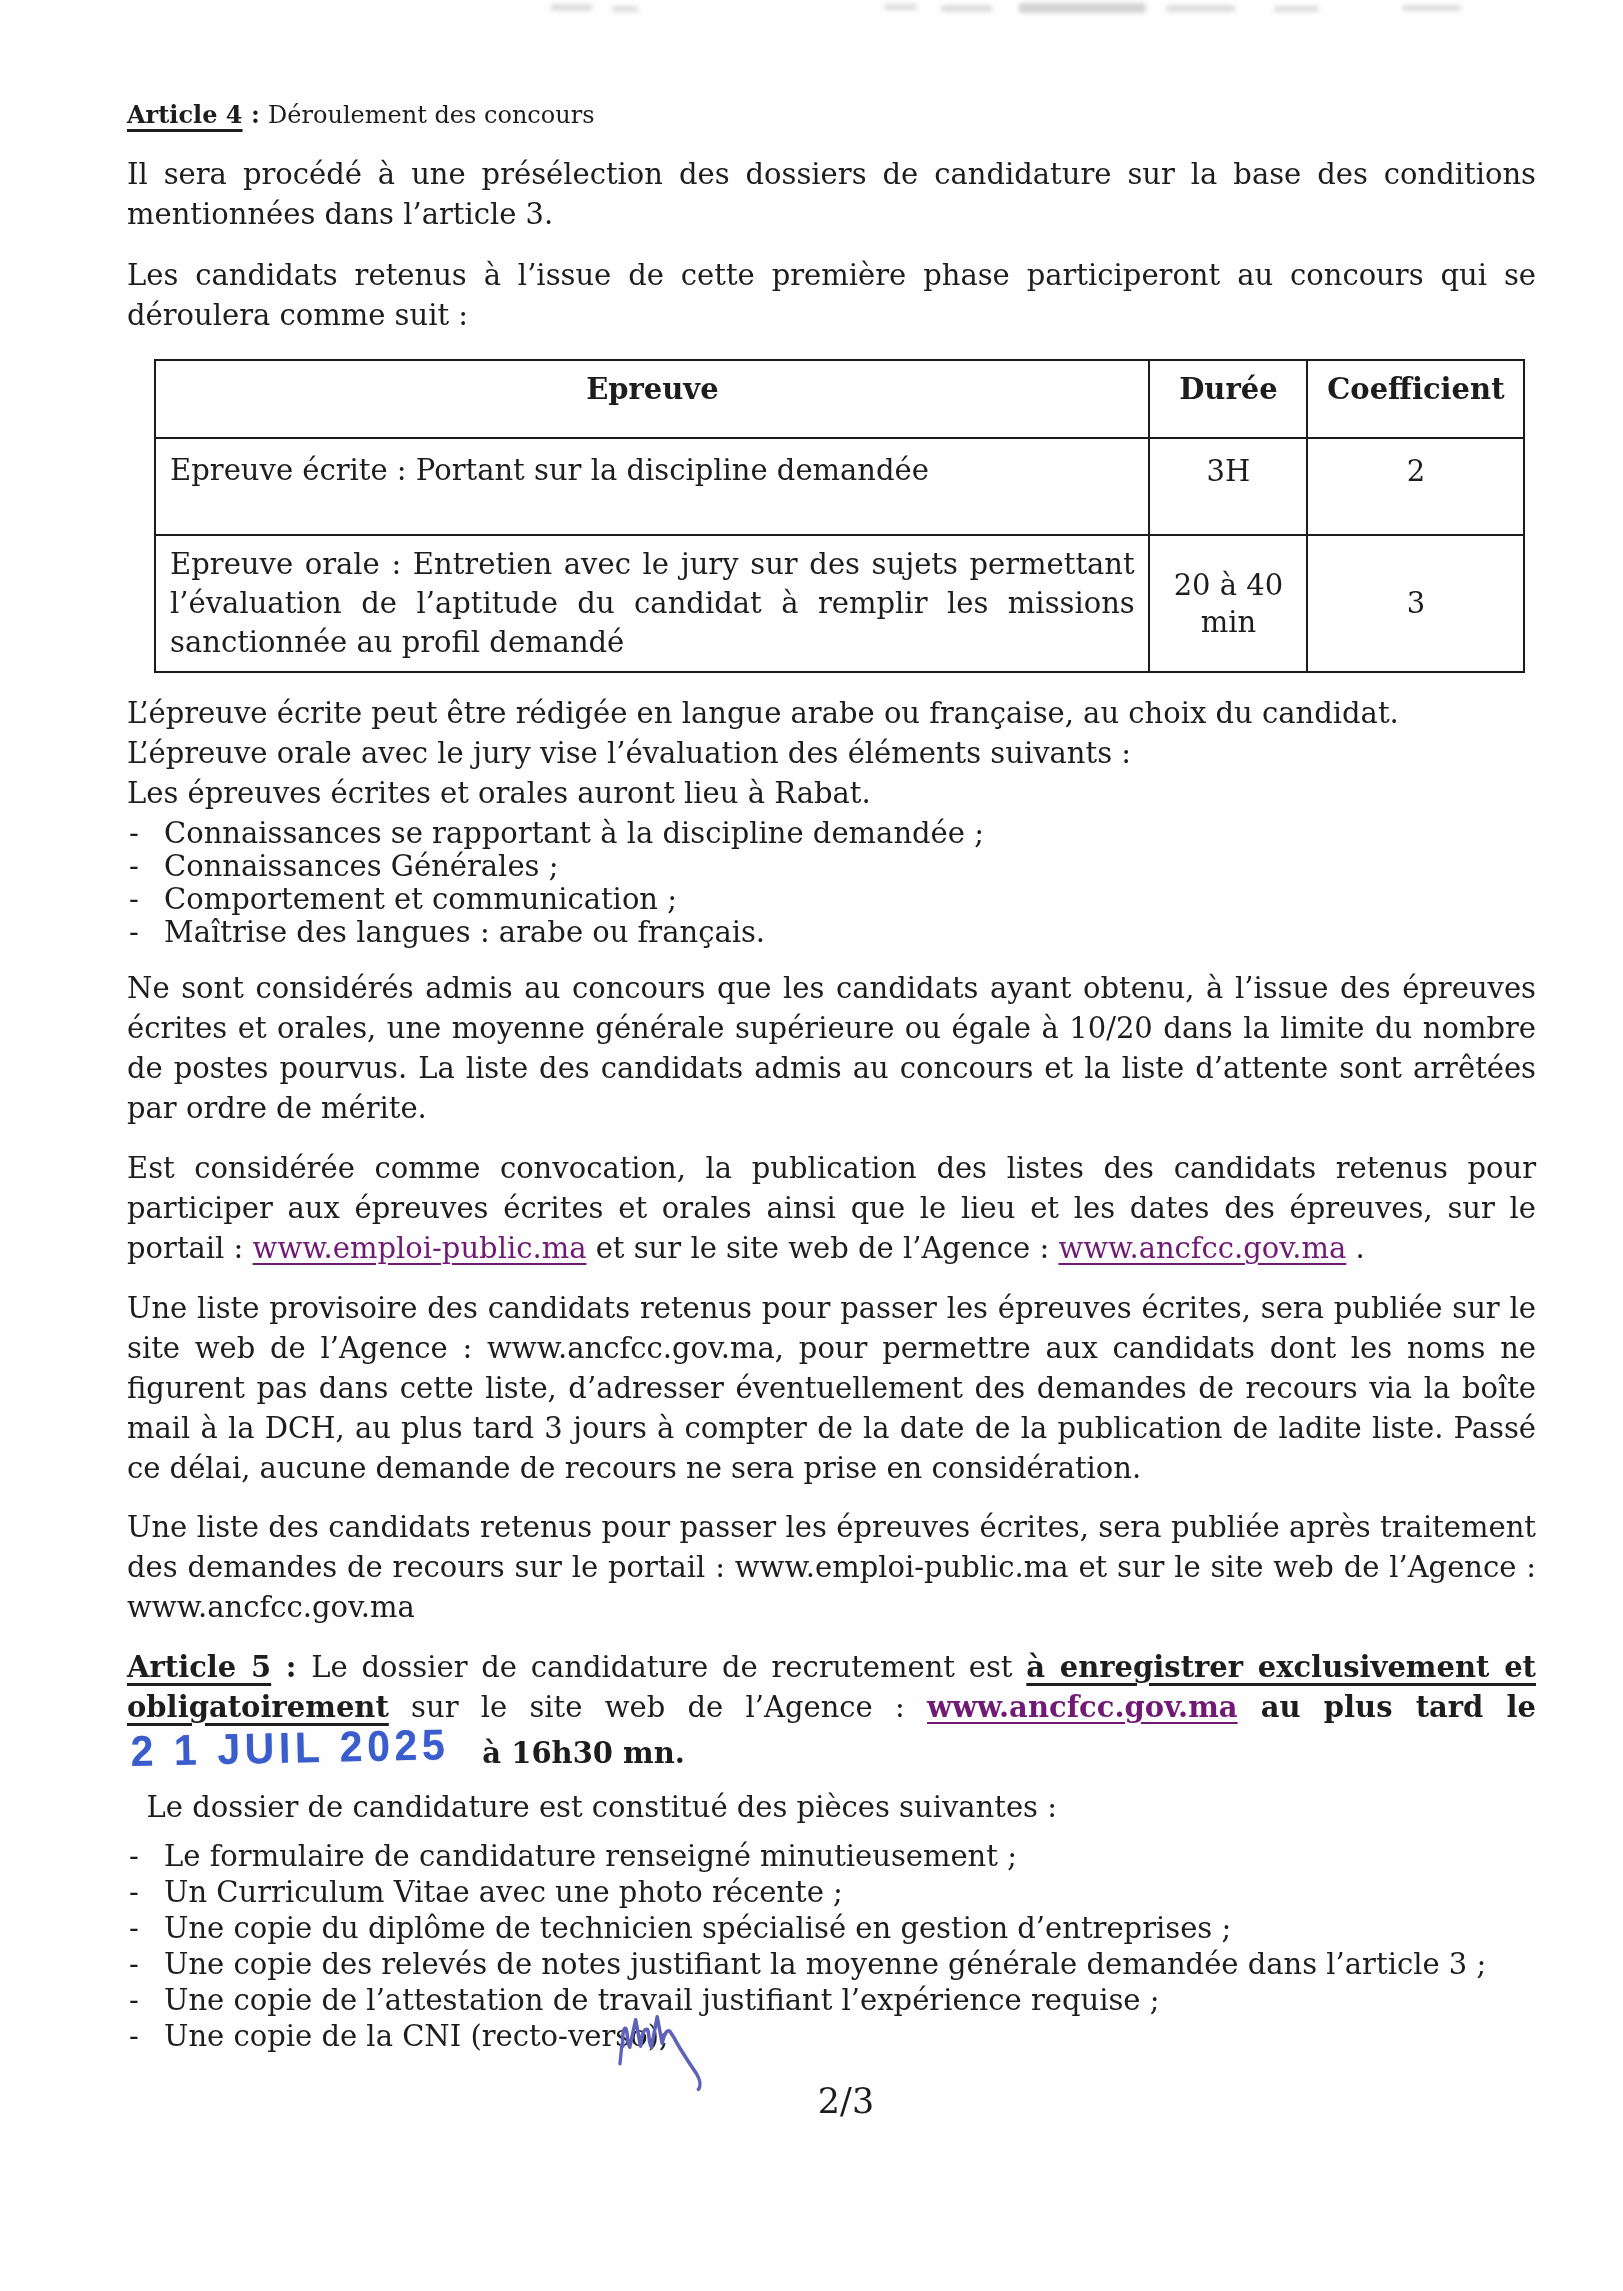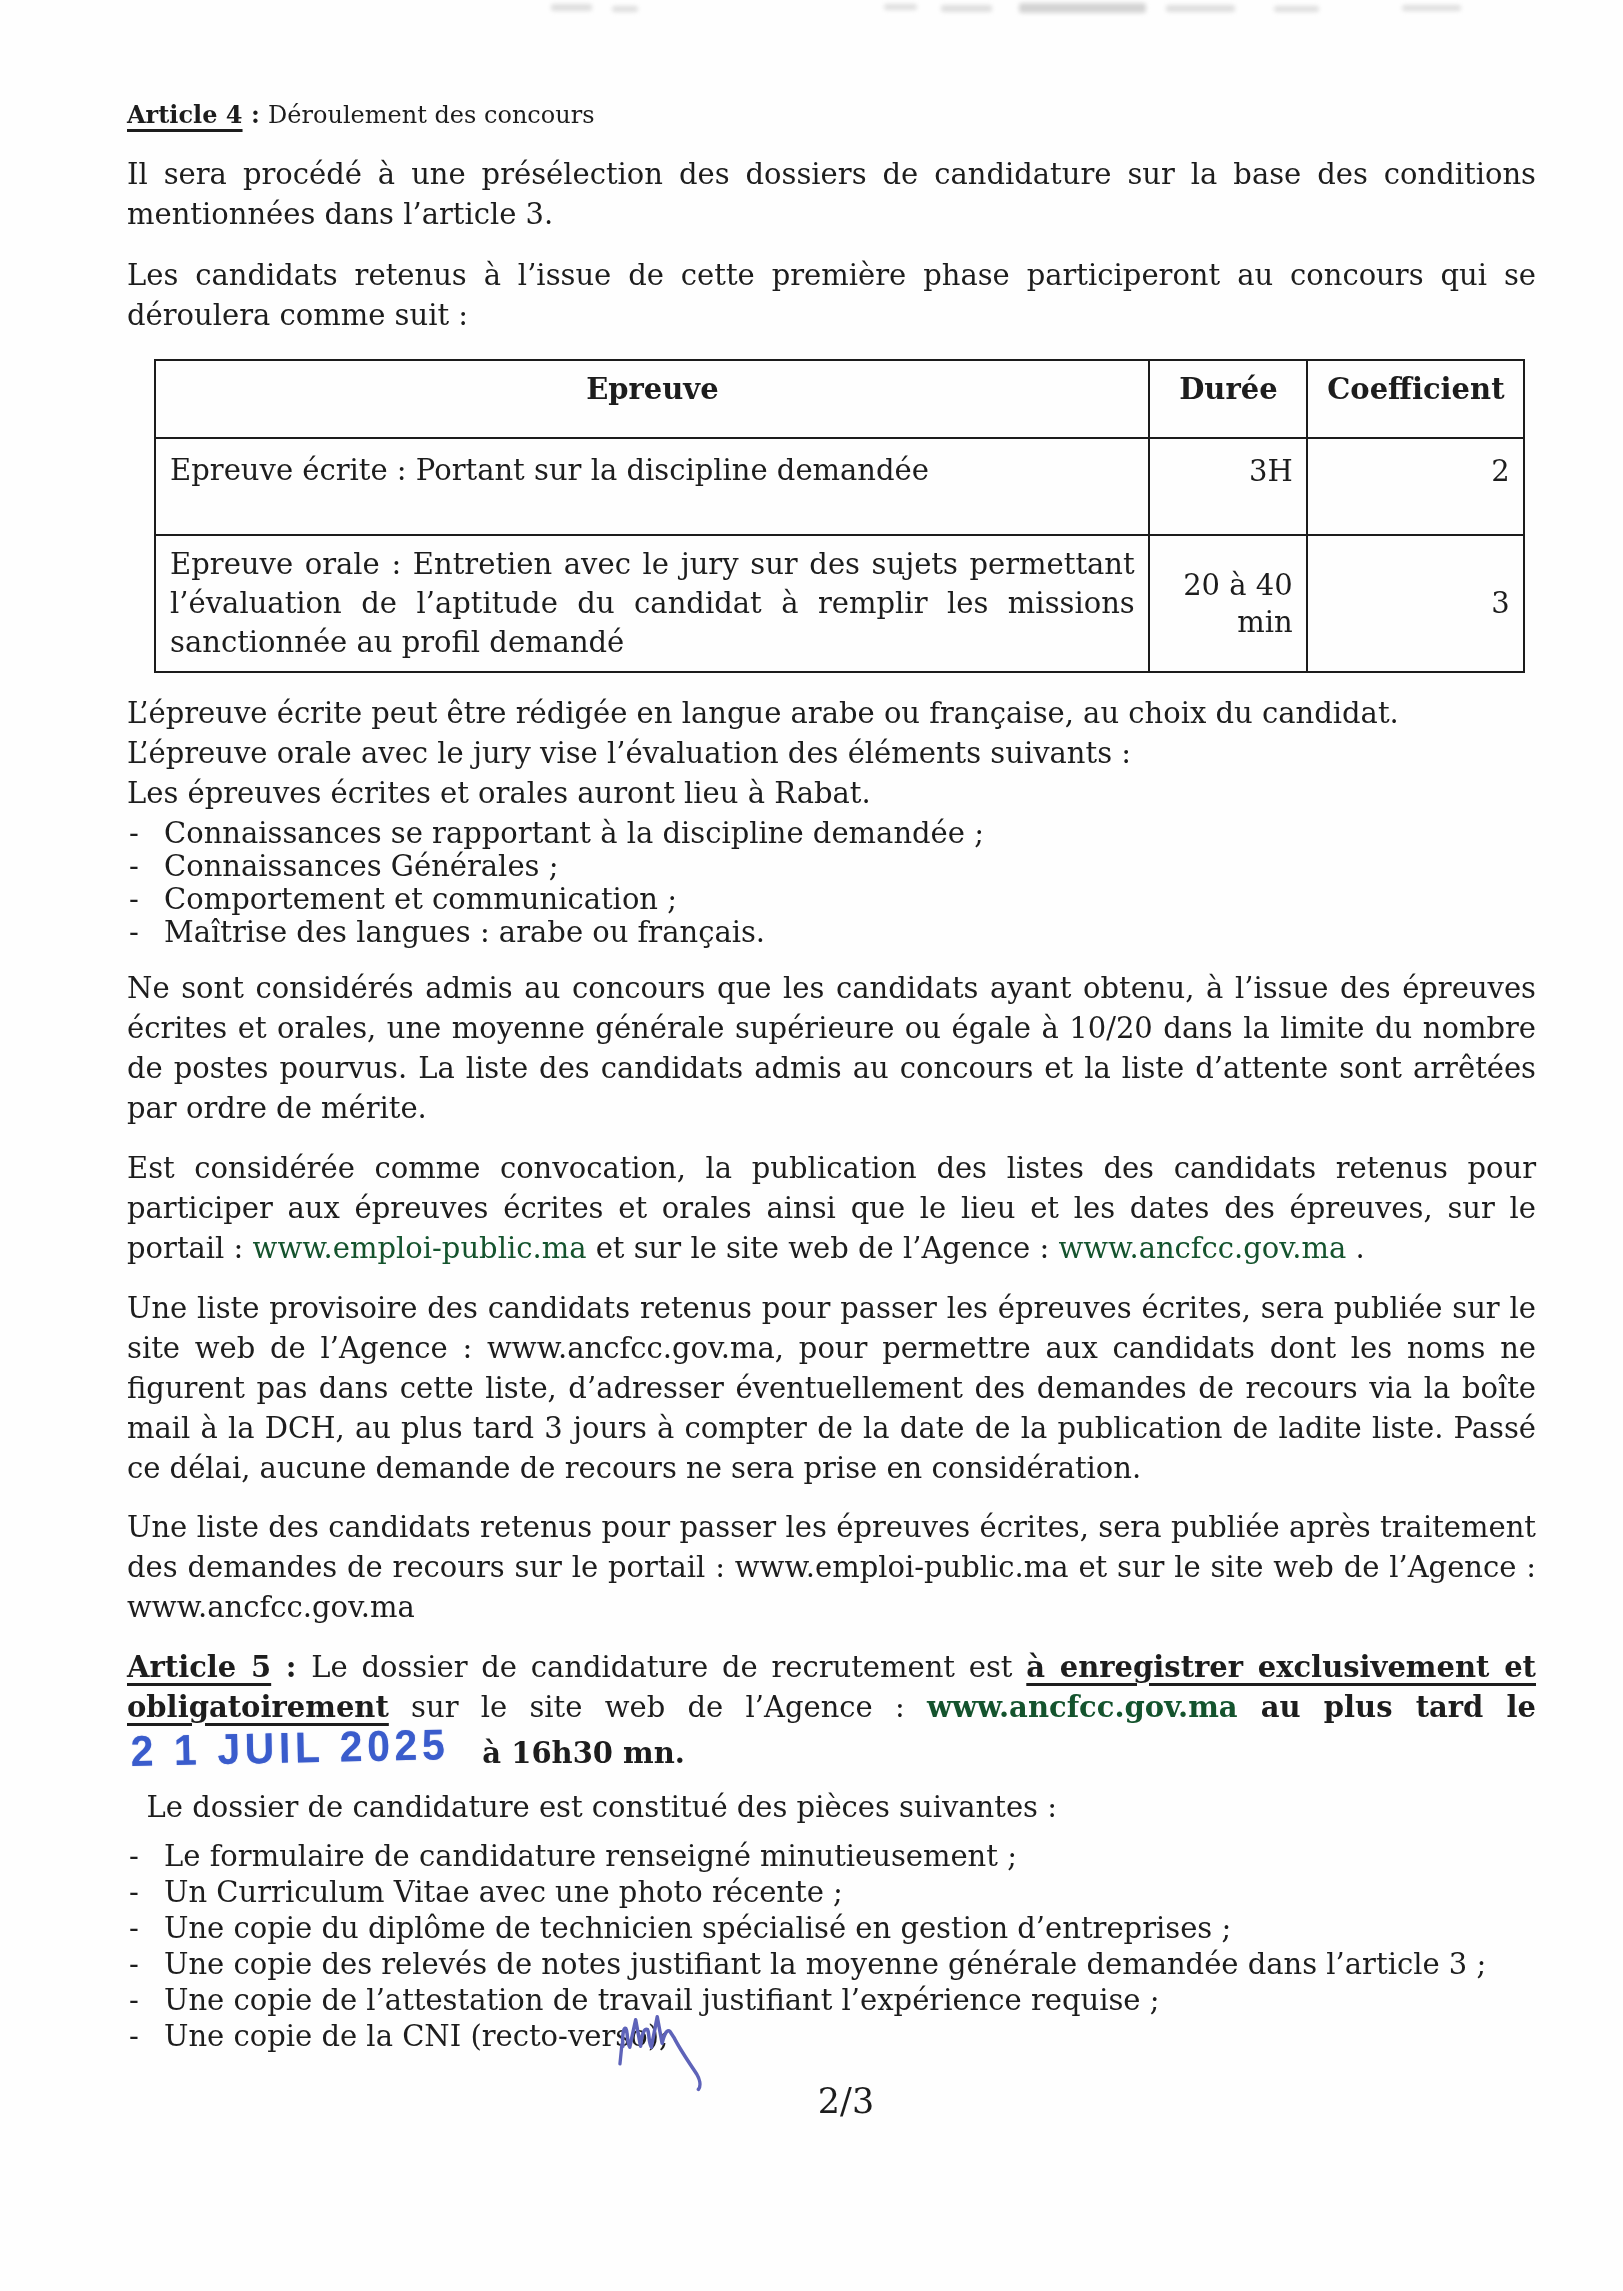--- a/index.html
+++ b/index.html
@@ -14,36 +14,35 @@
     -webkit-font-smoothing:antialiased;
   }
   
   .artifact{position:absolute;background:#dedede;filter:blur(2px);border-radius:2.9px;}
 
   .content{position:absolute;top:94px;left:127px;width:1409px;}
 
   .h-article{font-size:24px;line-height:41px;margin:0 0 17.6px 0;font-weight:normal;}
   .bold{font-weight:bold;}
   .bold-u{font-weight:bold;text-decoration:underline;text-decoration-thickness:2.5px;text-underline-offset:5.9px;}
-  .link{text-decoration-thickness:2px;text-underline-offset:4.9px;color:#14532d;cursor:pointer;}
+  .link{text-decoration:underline;text-decoration-thickness:2px;text-underline-offset:4.9px;color:#701a75;cursor:pointer;}
 
   .para{font-size:29px;line-height:40px;text-align:justify;margin:0 0 18.6px 0;}
   .line{font-size:29px;line-height:40px;margin:0;}
 
   table.exam{
     border-collapse:collapse;
     margin:2px 0 19.6px 27.4px;
     width:1368px;
     table-layout:fixed;
   }
   table.exam th,table.exam td{
     border:2.5px solid #1c1c1c;
     font-size:29px;
     padding:7.8px 13.7px;
-    text-align:right;
   }
   table.exam th{font-weight:bold;text-align:center;vertical-align:top;height:57px;padding-top:11.8px;}
   col.c-epreuve{width:994px;}
   col.c-duree{width:158px;}
   col.c-coef{width:217px;}
   tr.r1 td{height:73px;vertical-align:top;padding-top:13.7px;}
   tr.r1 td.cell-epreuve{text-align:left;}
   tr.r2 td{height:120px;vertical-align:middle;}
   tr.r2 td.cell-epreuve{text-align:justify;line-height:39px;}
   td.center{text-align:center;line-height:37px;}

